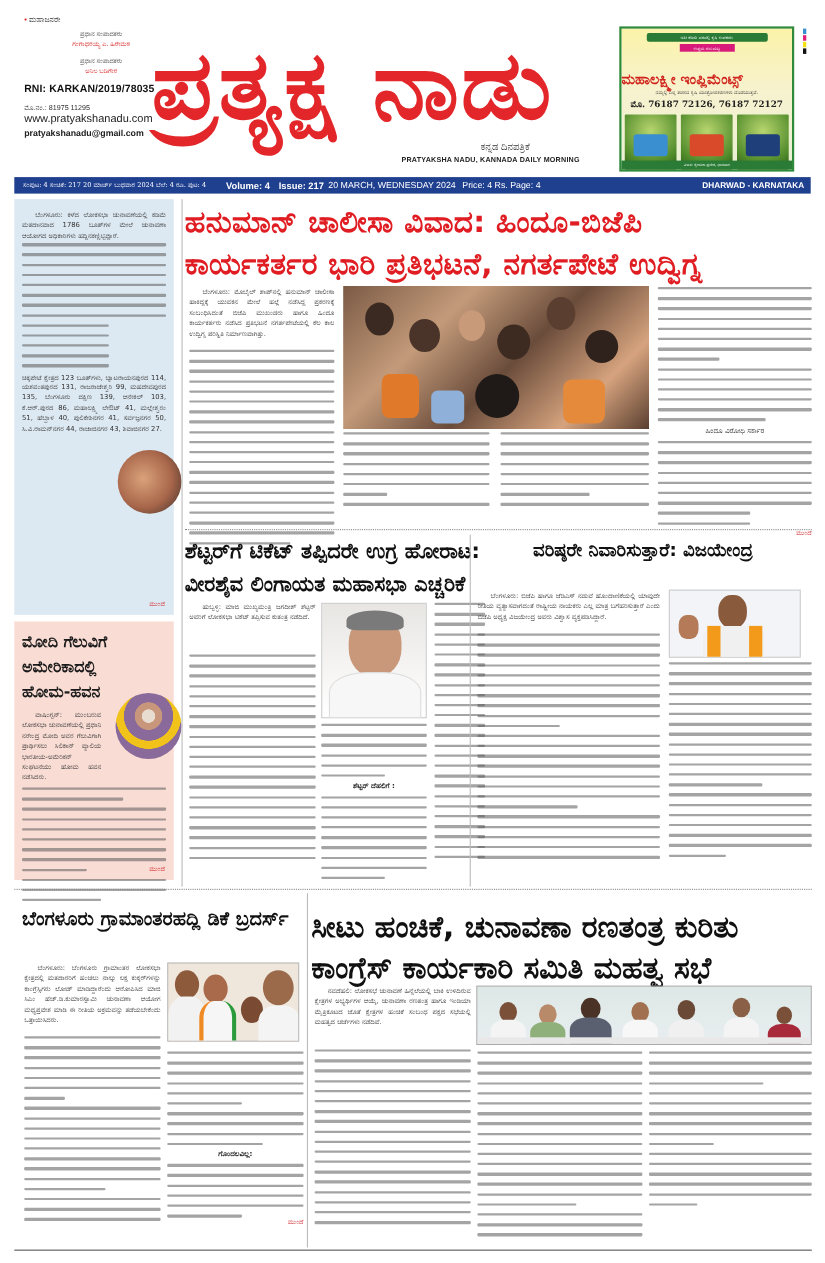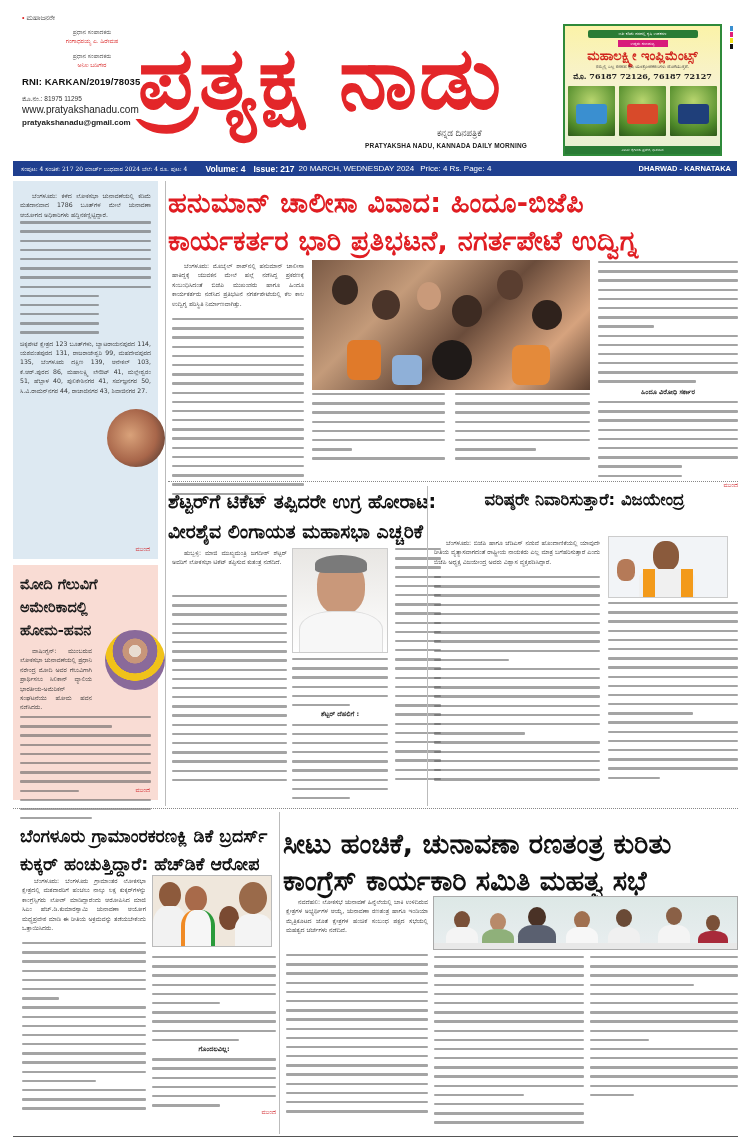--- a/index.html
+++ b/index.html
@@ -22,21 +22,21 @@
   .mh-title { position: absolute; left: 138px; top: 28px; width: 400px; height: 100px;
     font-family: "DejaVu Sans", sans-serif; font-weight: bold; font-size: 86px; line-height: 100px;
     color: #e32629; letter-spacing: 2px; white-space: nowrap; }
   .mh-sub-kn { position: absolute; left: 437px; top: 128px; font-size: 9px; color: #333; font-family: Liberation Sans, sans-serif; }
   .mh-sub-en { position: absolute; left: 365px; top: 142px; font-size: 6.5px; font-weight: bold; color: #222; font-family: "Liberation Sans", sans-serif; letter-spacing: 0.2px; }
 
   .ad-box { position: absolute; left: 563px; top: 24px; width: 159px; height: 132px;
     background: linear-gradient(#fbf3a8, #f7f2cf 45%, #e7f0d2); border: 2px solid #2f8a3a; }
   .ad-topbar { margin: 4px auto 0; width: 110px; height: 8px; background: #2a7b35; color: #fff; font-size: 4px; text-align: center; line-height: 8px; border-radius: 2px; }
   .ad-ribbon { margin: 2px auto 0; width: 50px; height: 7px; background: #d81b7b; color: #fff; font-size: 4px; text-align: center; line-height: 7px; }
-  .ad-name { text-align: center; font-size: 13px; font-weight: bold; color: #d0241d; font-family: "DejaVu Sans", sans-serif; margin-top: 1px; line-height: 15px; }
+  .ad-name { font-size: 13px; font-weight: bold; color: #d0241d; font-family: "DejaVu Sans", sans-serif; margin-top: 18px; line-height: 15px; }
   .ad-line { text-align: center; font-size: 4.5px; color: #333; margin-top: 1px; }
   .ad-phone { text-align: center; font-size: 8px; font-weight: bold; color: #222; margin-top: 2px; }
   .ad-imgs { display: flex; gap: 4px; padding: 0 3px; margin-top: 4px; }
   .ad-img { flex: 1; height: 50px; border-radius: 1px; position: relative; background: radial-gradient(circle at 50% 30%, #b8d56e, #4f8a2a 70%, #2e5a1a); }
   .ad-img .mach { position: absolute; left: 8px; right: 8px; top: 18px; height: 20px; border-radius: 3px; }
   .ad-footer { position: absolute; left: 0; right: 0; bottom: 0; height: 8px; background: #2a7b35; color: #fff; font-size: 3.5px; line-height: 8px; text-align: center; }
   .reg-marks { position: absolute; left: 730px; top: 26px; width: 3px; }
   .reg-marks span { display: block; height: 5px; margin-bottom: 1px; }
 
   
@@ -281,21 +281,21 @@
       <i></i>
       <i></i>
       <i style="width:40%"></i>
       <i></i>
       <i></i>
       <i></i>
       <i></i>
       <i></i>
       <i style="width:70%"></i>
     </span>
-  <div style="text-align:center; font-weight:bold; font-size:6.5px; color:#222; margin: -2px 0 4px;">ಹಿಂದೂ ವಿರೋಧಿ ಸರ್ಕಾರ</div>
+  <div style="text-align:center; font-weight:normal; font-size:6.5px; color:#222; margin: -2px 0 4px;">ಹಿಂದೂ ವಿರೋಧಿ ಸರ್ಕಾರ</div>
   <span class="fill-lines">
       <i></i>
       <i></i>
       <i></i>
       <i></i>
       <i></i>
       <i></i>
       <i></i>
       <i style="width:60%"></i>
       <i style="width:60%"></i>
@@ -454,22 +454,21 @@
       <i></i>
       <i></i>
       <i></i>
       <i style="width:40%"></i>
     </span>
 </div>
 
 <div class="dotline" style="left:13px; top:808px; width:725px;"></div>
 
 <div class="bot-hl-l">
-  <div>ಬೆಂಗಳೂರು ಗ್ರಾಮಾಂರಕರಣಕ್ಲಿ ಡಿಕೆ ಬ್ರದರ್ಸ್</div>
-  <div>ಕುಕ್ಕರ್ ಹಂಚುತ್ತಿದ್ದಾರೆ: ಹೆಚ್‌ಡಿಕೆ ಆರೋಪ</div>
+  <div>ಬೆಂಗಳೂರು ಗ್ರಾಮಾಂತರಹದ್ಲಿ ಡಿಕೆ ಬ್ರದರ್ಸ್</div>
 </div>
 <div class="col bodytext" style="left:22px; top:876px; width:124px;">
   <p style="height:66px; overflow:hidden;">ಬೆಂಗಳೂರು: ಬೆಂಗಳೂರು ಗ್ರಾಮಾಂತರ ಲೋಕಸಭಾ ಕ್ಷೇತ್ರದಲ್ಲಿ ಮತದಾರರಿಗೆ ಹಂಚಲು ನಾಲ್ಕು ಲಕ್ಷ ಕುಕ್ಕರ್‌ಗಳನ್ನು ಕಾಂಗ್ರೆಸ್ಸಿಗರು ಲೋಡ್ ಮಾಡಿದ್ದಾರೆಂದು ಆರೋಪಿಸಿದ ಮಾಜಿ ಸಿಎಂ ಹೆಚ್.ಡಿ.ಕುಮಾರಸ್ವಾಮಿ ಚುನಾವಣಾ ಆಯೋಗ ಮಧ್ಯಪ್ರವೇಶ ಮಾಡಿ ಈ ರೀತಿಯ ಅಕ್ರಮವನ್ನು ತಡೆಯಬೇಕೆಂದು ಒತ್ತಾಯಿಸಿದರು.</p>
   <span class="fill-lines">
       <i></i>
       <i></i>
       <i></i>
       <i></i>
       <i></i>
       <i></i>

